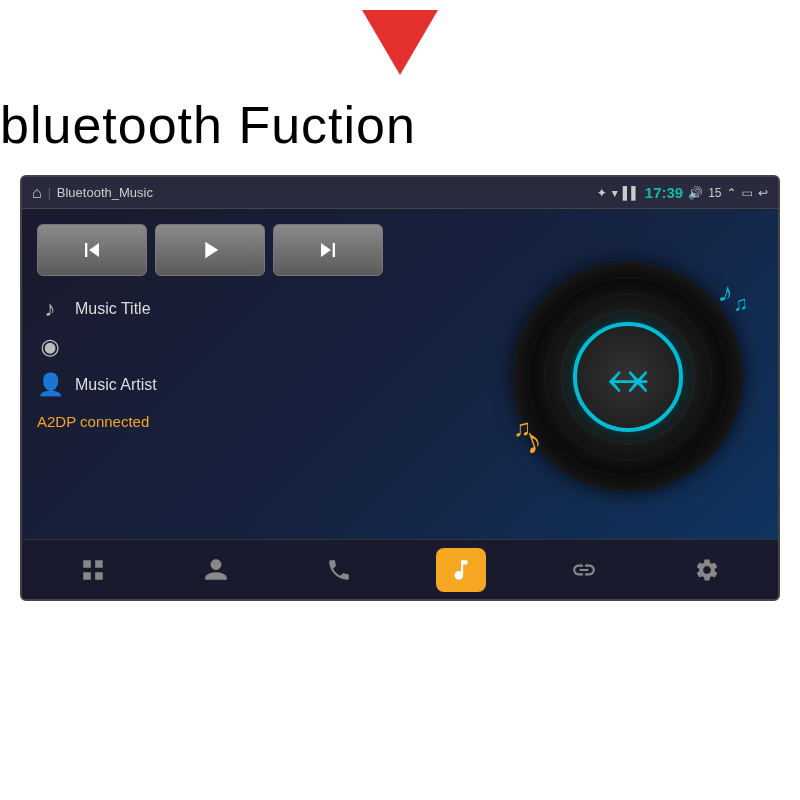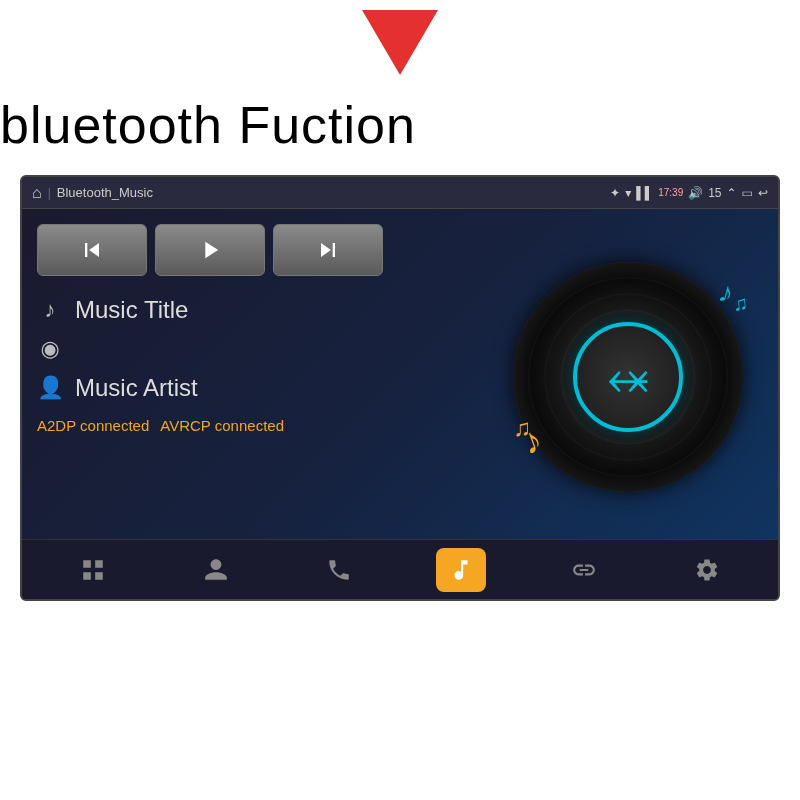--- a/index.html
+++ b/index.html
@@ -72,23 +72,23 @@
       flex: 1;
     }
     .status-icons {
       display: flex;
       align-items: center;
       gap: 5px;
       color: #ccc;
       font-size: 12px;
     }
     .status-time {
-      font-size: 10px;
-      color: #fca5a5;
-      font-weight: normal;
+      font-size: 15px;
+      color: #14b8a6;
+      font-weight: bold;
     }
     .status-num {
       font-size: 12px;
       color: #ccc;
     }
 
     
     .main-content {
       display: flex;
       background: linear-gradient(135deg, #1a1a2e 0%, #16213e 50%, #0f3460 100%);
@@ -141,21 +141,21 @@
       gap: 12px;
     }
     .info-icon {
       color: #bbb;
       font-size: 22px;
       width: 26px;
       text-align: center;
     }
     .info-text {
       color: #ddd;
-      font-size: 24px;
+      font-size: 16px;
     }
 
     
     .connection-status {
       display: flex;
       flex-direction: row;
       gap: 11px;
     }
     .status-connected {
       color: #f5a623;
@@ -339,21 +339,20 @@
           <span class="info-icon">◉</span>
         </div>
         <div class="info-row">
           <span class="info-icon">👤</span>
           <span class="info-text">Music Artist</span>
         </div>
       </div>
 
       <div class="connection-status">
         <span class="status-connected">A2DP connected</span>
-        <span class="status-connected">AVRCP connected</span>
       </div>
 
     </div>
 
     <div class="right-panel">
       <div style="position:relative;">
         <div class="vinyl-record">
           <div class="vinyl-grooves"></div>
           <div class="bt-circle">
             <span class="bt-symbol">⬾</span>

